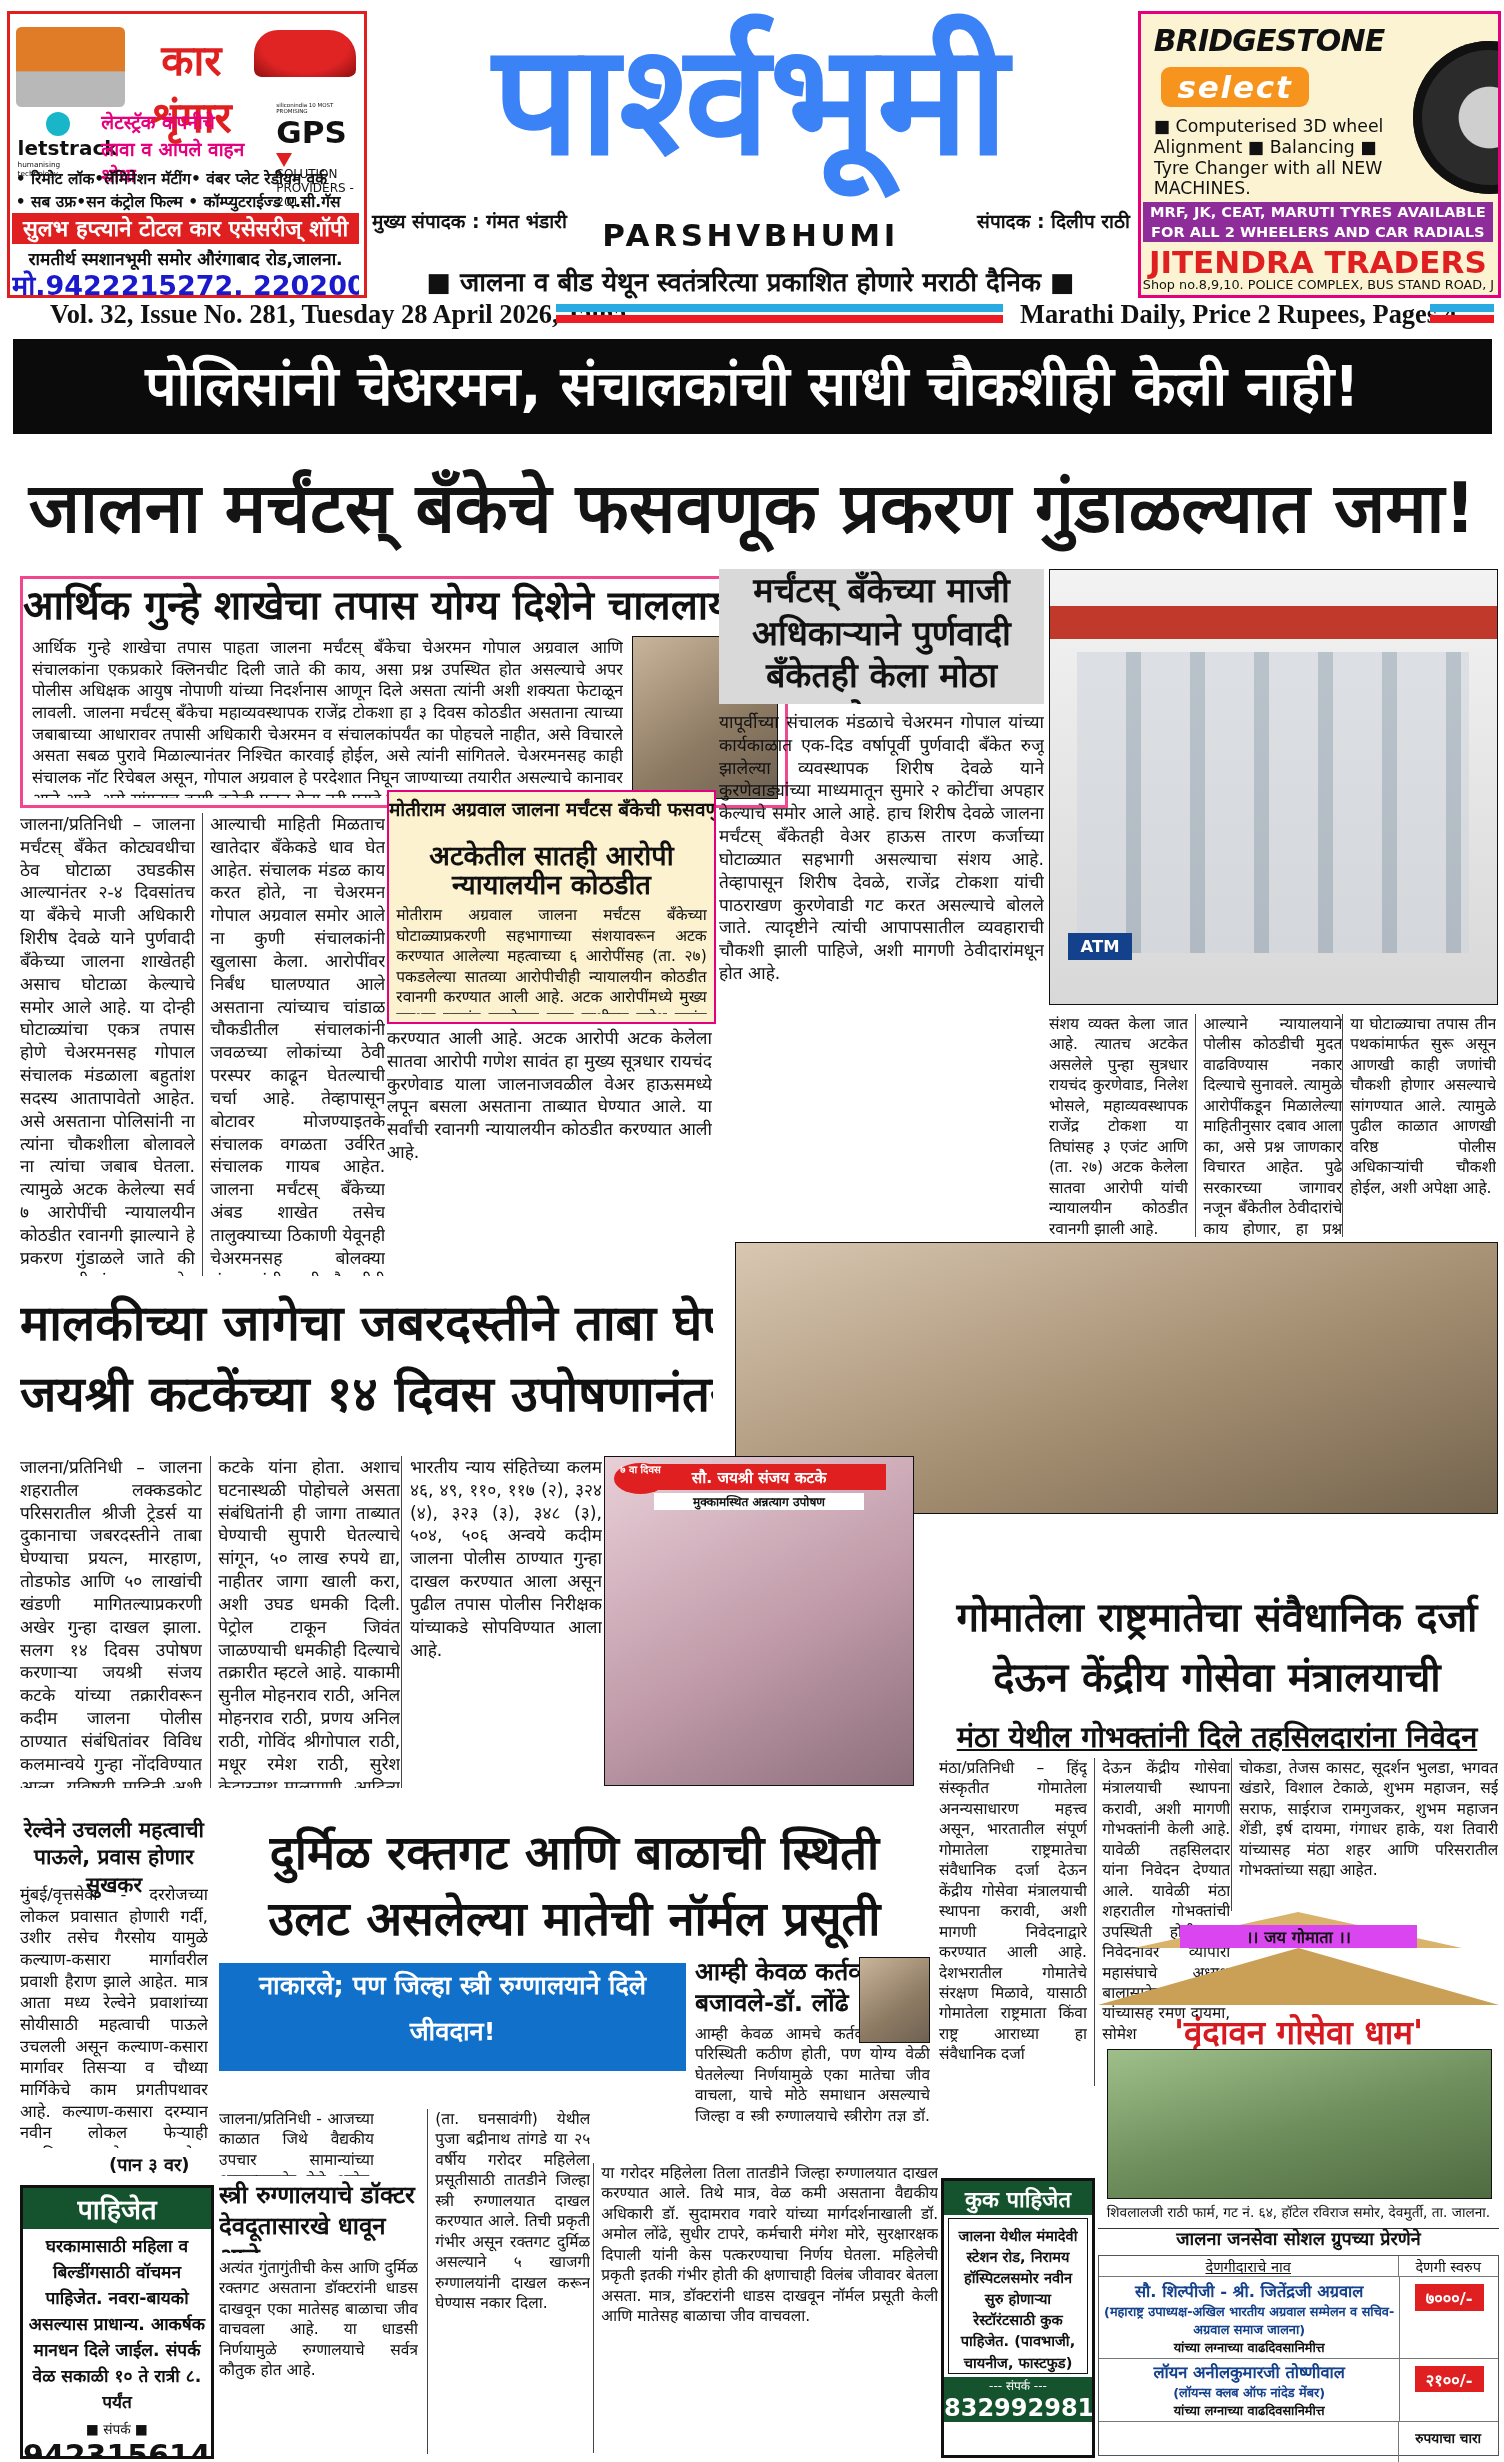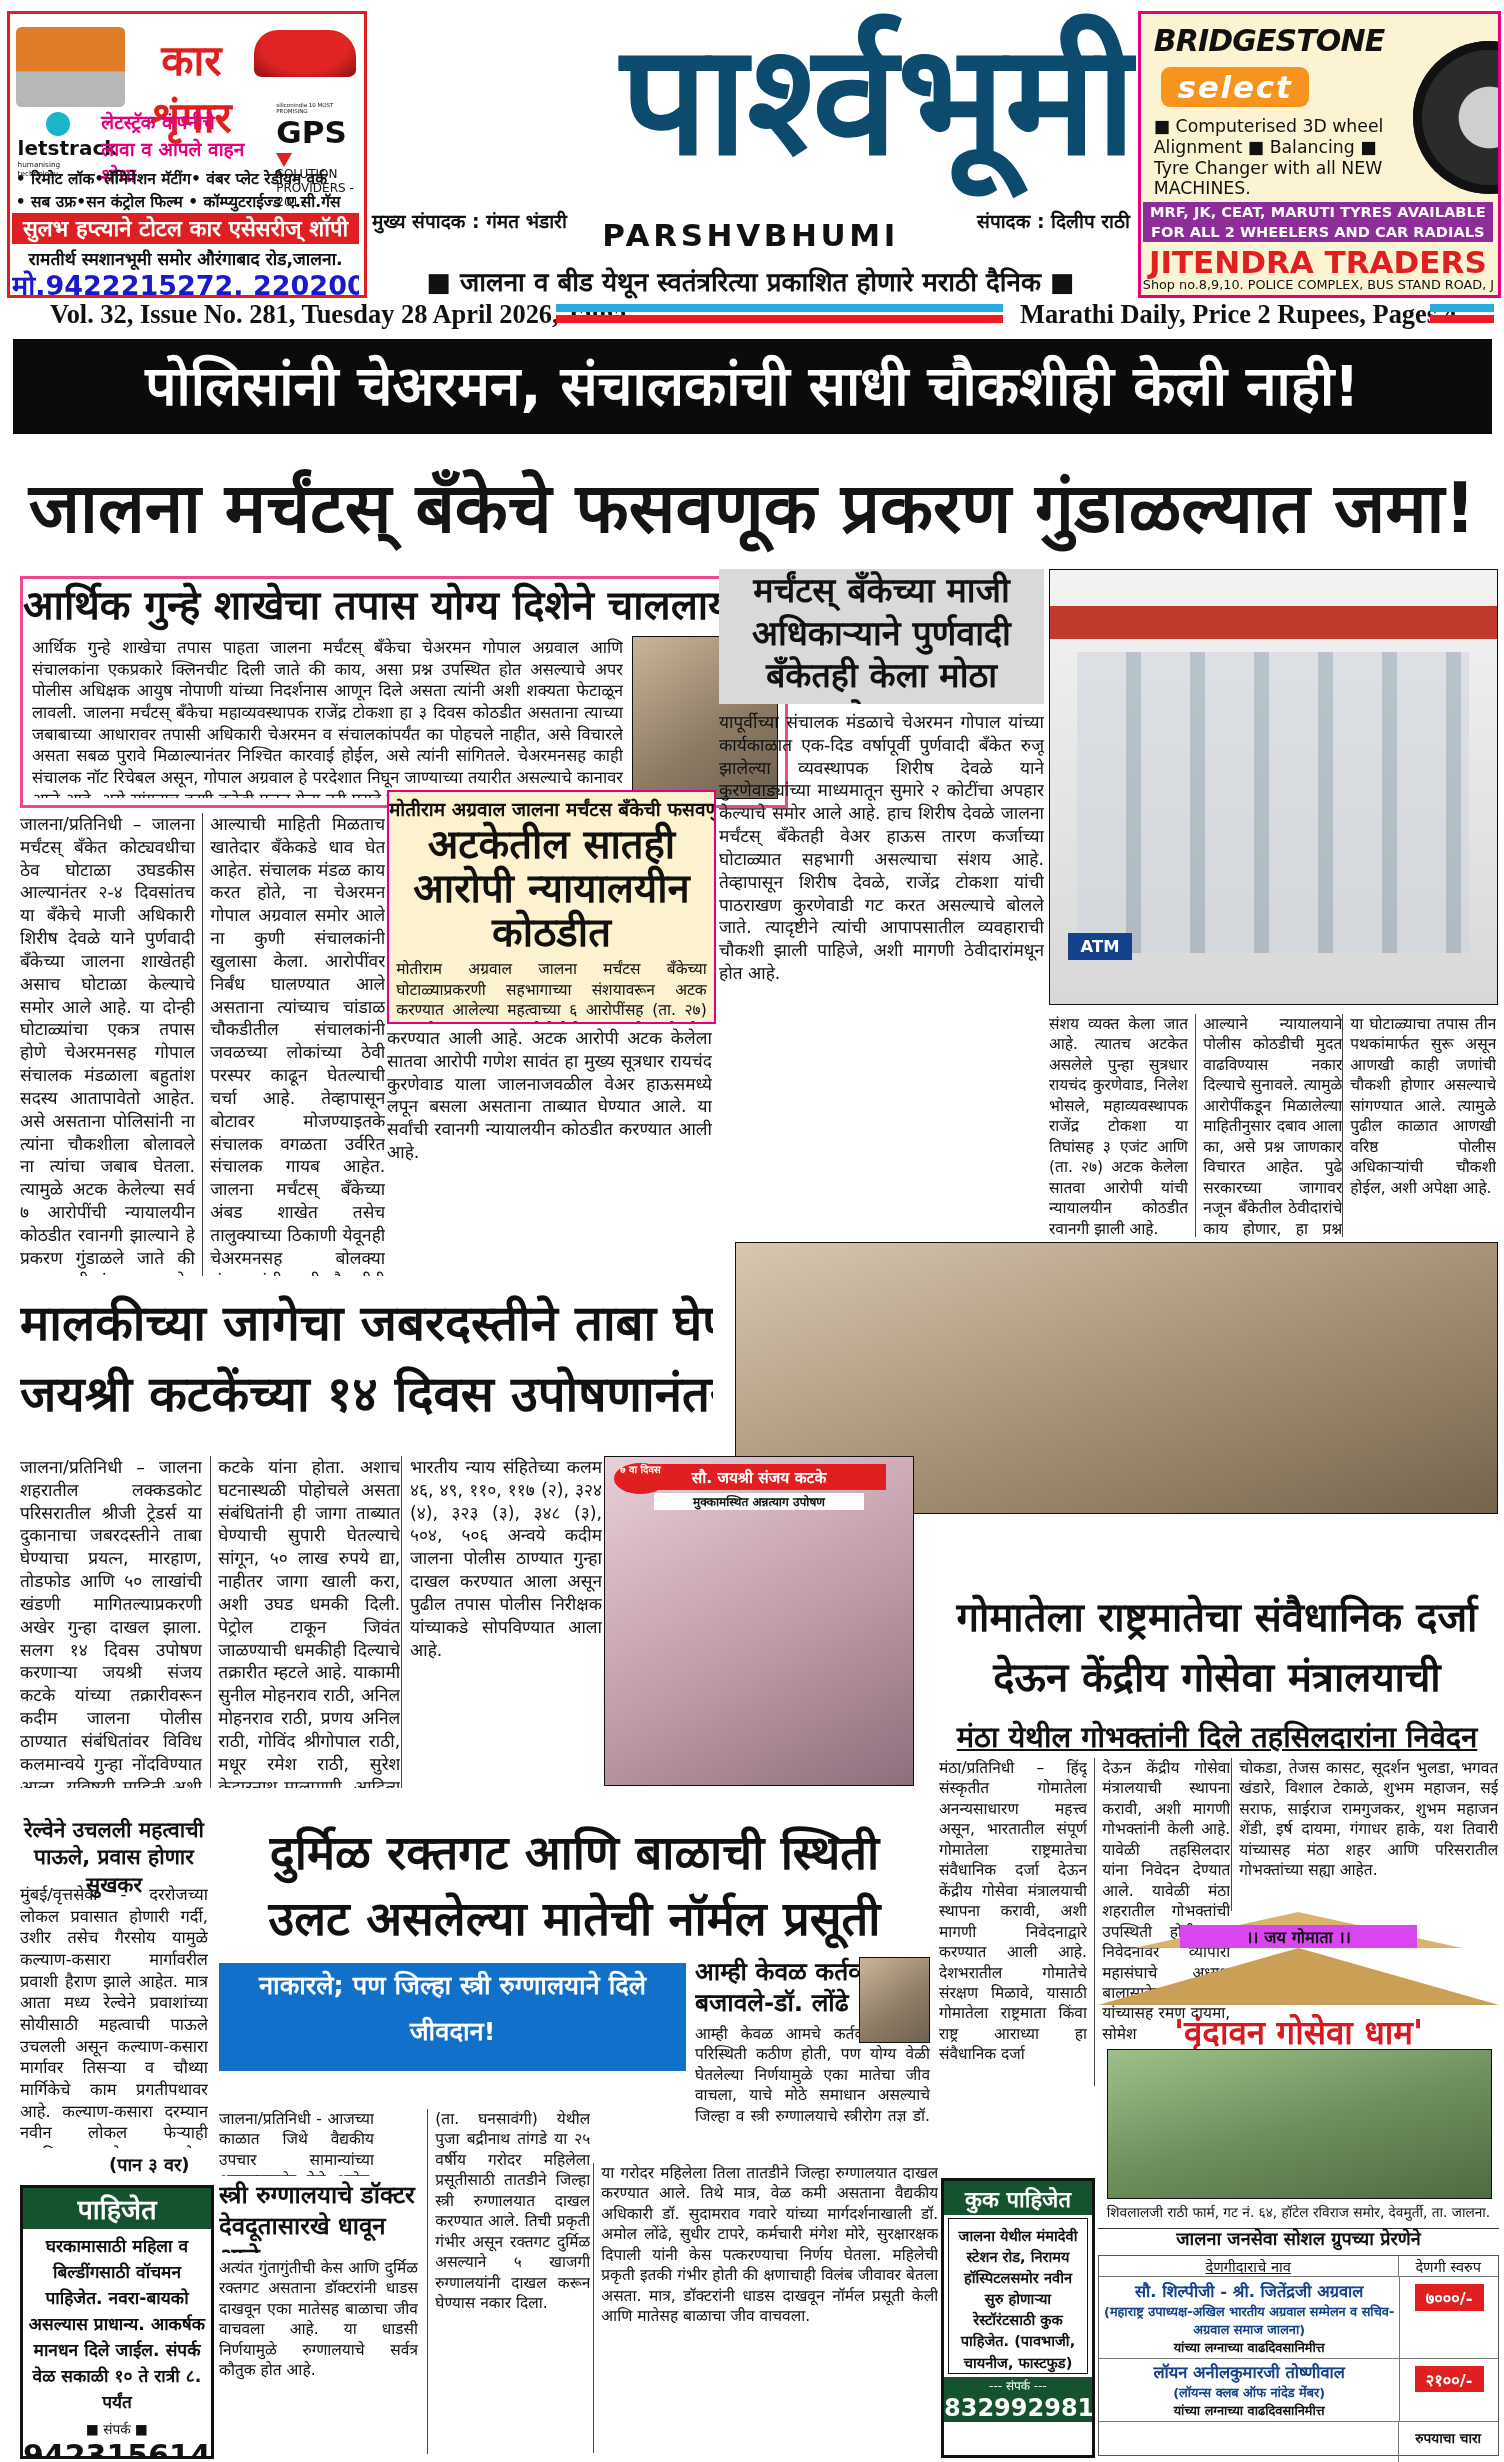--- a/index.html
+++ b/index.html
@@ -18,21 +18,21 @@
   .ad-right{left:1138px;top:11px;width:357px;height:281px;border:3.6px solid #e6007e;background:#fbf3d2;}
   .truck{left:5.5px;top:12.8px;width:109px;height:80px;background:linear-gradient(180deg,#e07b28 55%,#b8b8b8 56%);border-radius:5.5px;}
   .car{left:244px;top:16.4px;width:102px;height:47px;background:radial-gradient(ellipse at 50% 30%,#e02424 60%,#8c0f0f);border-radius:24px 27px 7.3px 7.3px;}
   .gps-pin{display:inline-block;width:0;height:0;border-left:8.2px solid transparent;border-right:8.2px solid transparent;border-top:14.6px solid #e02020;vertical-align:middle;}
   .band-red{background:#e02020;color:#fff;}
   .tyre{left:272px;top:27px;width:153px;height:153px;border-radius:50%;background:radial-gradient(circle,#cfcfcf 0 28%,#2b2b2b 29% 100%);box-shadow:inset 0 0 0 9px #111;}
   .select-badge{display:inline-block;background:#f7941d;color:#fff;font-weight:bold;font-style:italic;border-radius:9px;padding:1.8px 16.4px;font-size:31px;letter-spacing:1.8px;}
   .purple-band{background:#8e2d9a;color:#fff;}
 
   
-  .mast-title{left:365px;top:3.6px;width:771px;height:197px;color:#0c4a6e;font-size:153px;font-weight:bold;line-height:193px;text-align:right;overflow:hidden;}
+  .mast-title{left:365px;top:3.6px;width:771px;height:197px;color:#3b82f6;font-size:153px;font-weight:bold;line-height:193px;text-align:center;overflow:hidden;}
   .mast-eng{letter-spacing:3.6px;}
 
   
   .bar{height:8.2px;}
   .bar-blue{background:#29aae1;}
   .bar-red{background:#ed1c24;}
 
   
   .banner{left:12.8px;top:339px;width:1479px;height:95px;background:#0b0b0b;color:#fff;
           font-size:55px;font-weight:bold;line-height:95px;text-align:center;white-space:nowrap;overflow:hidden;}
@@ -125,21 +125,21 @@
     <div class="b ctr clip" style="font-size:40px;height:53px;line-height:53px;white-space:nowrap;">आर्थिक गुन्हे शाखेचा तपास योग्य दिशेने चाललाय-नोपाणी</div>
     <div class="abs bodytxt" style="left:9px;top:58px;width:591px;height:161px;font-size:16.4px;">आर्थिक गुन्हे शाखेचा तपास पाहता जालना मर्चंटस् बँकेचा चेअरमन गोपाल अग्रवाल आणि संचालकांना एकप्रकारे क्लिनचीट दिली जाते की काय, असा प्रश्न उपस्थित होत असल्याचे अपर पोलीस अधिक्षक आयुष नोपाणी यांच्या निदर्शनास आणून दिले असता त्यांनी अशी शक्यता फेटाळून लावली. जालना मर्चंटस् बँकेचा महाव्यवस्थापक राजेंद्र टोकशा हा ३ दिवस कोठडीत असताना त्याच्या जबाबाच्या आधारावर तपासी अधिकारी चेअरमन व संचालकांपर्यंत का पोहचले नाहीत, असे विचारले असता सबळ पुरावे मिळाल्यानंतर निश्चित कारवाई होईल, असे त्यांनी सांगितले. चेअरमनसह काही संचालक नॉट रिचेबल असून, गोपाल अग्रवाल हे परदेशात निघून जाण्याच्या तयारीत असल्याचे कानावर आले आहे, असे सांगताच कुणी कुठेही पळून गेला तरी पुरावे मिळताच पोलीस त्यांच्यापर्यंत पोहचतील, असे श्री. नोपाणी यांनी स्पष्ट केले.</div>
     <div class="abs photo frame" style="left:609px;top:57px;width:144px;height:161px;"></div>
   </div>
 
   <div class="abs bodytxt" style="left:20px;top:813px;width:175px;height:463px;">जालना/प्रतिनिधी – जालना मर्चंटस् बँकेत कोट्यवधीचा ठेव घोटाळा उघडकीस आल्यानंतर २-४ दिवसांतच या बँकेचे माजी अधिकारी शिरीष देवळे याने पुर्णवादी बँकेच्या जालना शाखेतही असाच घोटाळा केल्याचे समोर आले आहे. या दोन्ही घोटाळ्यांचा एकत्र तपास होणे चेअरमनसह गोपाल संचालक मंडळाला बहुतांश सदस्य आतापावेतो आहेत. असे असताना पोलिसांनी ना त्यांना चौकशीला बोलावले ना त्यांचा जबाब घेतला. त्यामुळे अटक केलेल्या सर्व ७ आरोपींची न्यायालयीन कोठडीत रवानगी झाल्याने हे प्रकरण गुंडाळले जाते की काय, अशी शंका व्यक्त होत आहे. आरोपींआधीच चर्चेत आलेल्या मर्चंटस् बँकेच्या व्यवहाराचा निर्णय लादल्यानंतरच कोटयवधींच्या वेअर हाऊस तारण कर्जाचा पर्दाफाश झाला.</div>
   <div class="abs bodytxt col-rule" style="left:202px;top:813px;width:175px;height:463px;padding-left:7.3px;">आल्याची माहिती मिळताच खातेदार बँकेकडे धाव घेत आहेत. संचालक मंडळ काय करत होते, ना चेअरमन गोपाल अग्रवाल समोर आले ना कुणी संचालकांनी खुलासा केला. आरोपींवर निर्बंध घालण्यात आले असताना त्यांच्याच चांडाळ चौकडीतील संचालकांनी जवळच्या लोकांच्या ठेवी परस्पर काढून घेतल्याची चर्चा आहे. तेव्हापासून बोटावर मोजण्याइतके संचालक वगळता उर्वरित संचालक गायब आहेत. जालना मर्चंटस् बँकेच्या अंबड शाखेत तसेच तालुक्याच्या ठिकाणी येवूनही चेअरमनसह बोलक्या संचालकांची साधी चौकशीही झालेली नाही.</div>
 
   <div class="abs cream-box clip">
     <div class="b ctr clip" style="font-size:19px;margin-top:3.6px;white-space:nowrap;">मोतीराम अग्रवाल जालना मर्चंटस बँकेची फसवणुक;</div>
-    <div class="b ctr" style="font-size:40px;line-height:1.1;margin-top:0;">अटकेतील सातही आरोपी न्यायालयीन कोठडीत</div>
+    <div class="b ctr" style="font-size:27px;line-height:1.1;margin-top:19px;">अटकेतील सातही आरोपी न्यायालयीन कोठडीत</div>
     <div class="bodytxt" style="margin:5.5px 7.3px 0 7.3px;height:109px;font-size:15.5px;">मोतीराम अग्रवाल जालना मर्चंटस बँकेच्या घोटाळ्याप्रकरणी सहभागाच्या संशयावरून अटक करण्यात आलेल्या महत्वाच्या ६ आरोपींसह (ता. २७) पकडलेल्या सातव्या आरोपीचीही न्यायालयीन कोठडीत रवानगी करण्यात आली आहे. अटक आरोपींमध्ये मुख्य सूत्रधार रायचंद कुरणेवाड याचा साथीदार गणेश सावंत याचा समावेश आहे.</div>
   </div>
   <div class="abs bodytxt" style="left:387px;top:1027px;width:325px;height:250px;">करण्यात आली आहे. अटक आरोपी अटक केलेला सातवा आरोपी गणेश सावंत हा मुख्य सूत्रधार रायचंद कुरणेवाड याला जालनाजवळील वेअर हाऊसमध्ये लपून बसला असताना ताब्यात घेण्यात आले. या सर्वांची रवानगी न्यायालयीन कोठडीत करण्यात आली आहे.</div>
 
   <div class="abs gray-head b ctr clip" style="left:719px;top:569px;width:325px;height:135px;font-size:34px;line-height:1.25;">मर्चंटस् बँकेच्या माजी अधिकाऱ्याने पुर्णवादी बँकेतही केला मोठा घोटाळा</div>
   <div class="abs bodytxt" style="left:719px;top:711px;width:325px;height:326px;">यापूर्वीच्या संचालक मंडळाचे चेअरमन गोपाल यांच्या कार्यकाळात एक-दिड वर्षापूर्वी पुर्णवादी बँकेत रुजू झालेल्या व्यवस्थापक शिरीष देवळे याने कुरणेवाड्यांच्या माध्यमातून सुमारे २ कोटींचा अपहार केल्याचे समोर आले आहे. हाच शिरीष देवळे जालना मर्चंटस् बँकेतही वेअर हाऊस तारण कर्जाच्या घोटाळ्यात सहभागी असल्याचा संशय आहे. तेव्हापासून शिरीष देवळे, राजेंद्र टोकशा यांची पाठराखण कुरणेवाडी गट करत असल्याचे बोलले जाते. त्यादृष्टीने त्यांची आपापसातील व्यवहाराची चौकशी झाली पाहिजे, अशी मागणी ठेवीदारांमधून होत आहे.</div>
 
   <div class="abs bank frame clip" style="left:1049px;top:569px;width:447px;height:434px;">
     <div class="abs bank-band" style="left:0;top:36px;width:447px;height:33px;"></div>
     <div class="abs" style="left:27px;top:82px;width:392px;height:301px;background:repeating-linear-gradient(90deg,#cfd6dd 0 49px,#8fa0ae 49px 64px),repeating-linear-gradient(0deg,#cfd6dd 0 55px,#9fb0bd 55px 69px);opacity:.55;"></div>

